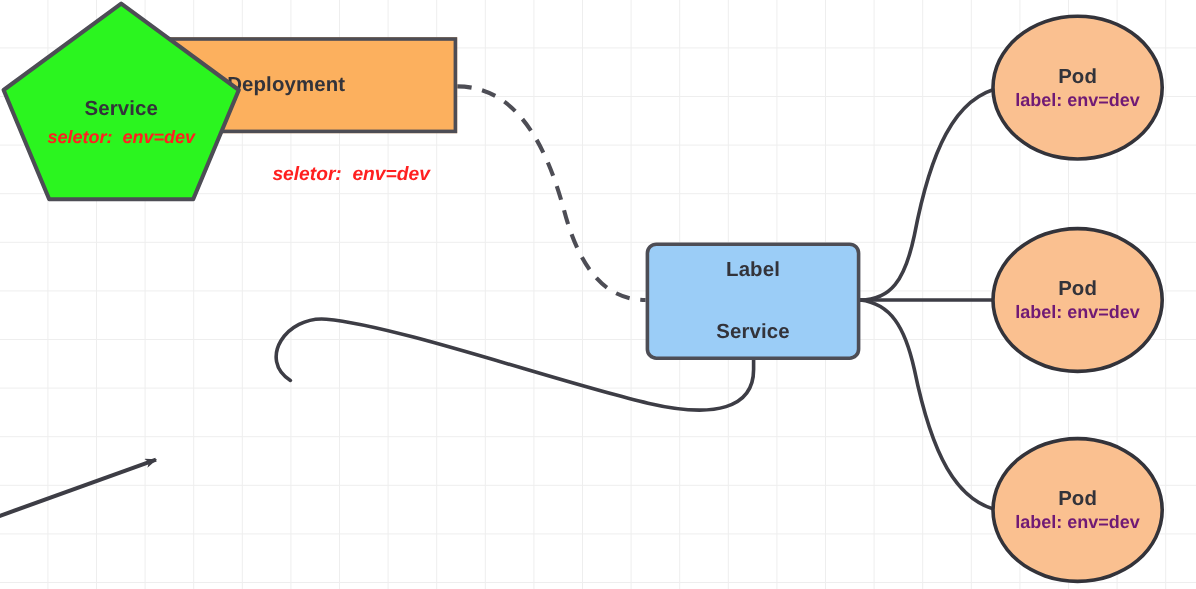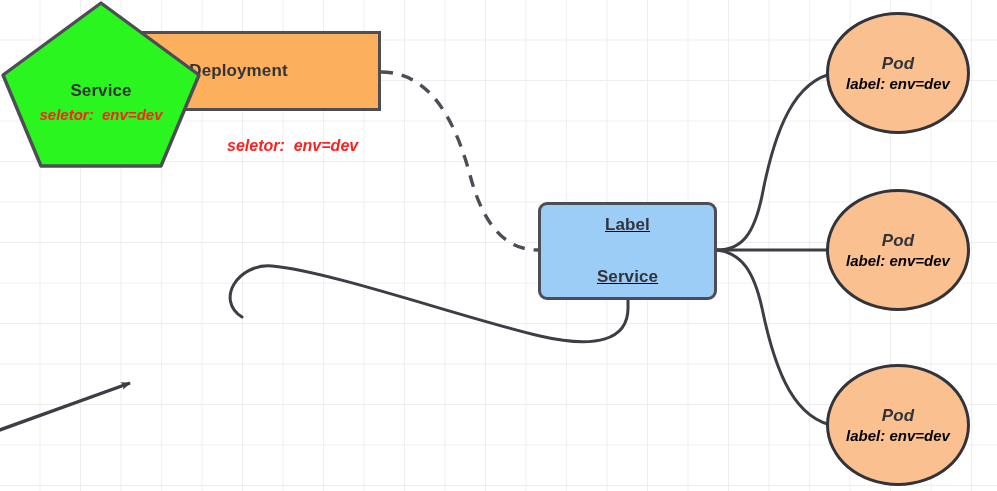--- a/index.html
+++ b/index.html
@@ -40,52 +40,50 @@
   }
   .node-title {
     font-weight: bold;
     font-size: 17px;
     color: #33333a;
     letter-spacing: 0.1px;
   }
   .node-sub-red {
     font-weight: bold;
     font-size: 15px;
-    color: #000000;
+    color: #701a75;
   }
   
   #deployment {
     left: 96px;
     top: 31px;
     width: 285px;
     height: 80px;
     background: #fcb05e;
     border: 3px solid #4d4d55;
   }
   
   #label-selector {
     left: 538px;
     top: 202px;
     width: 179px;
     height: 98px;
     background: #9bcdf7;
     border: 3px solid #4d4d55;
     border-radius: 9px;
     gap: 32px;
-    text-decoration: underline;
   }
   
   .pod {
     width: 144px;
     height: 122px;
     background: #fac090;
     border: 3px solid #33333a;
     border-radius: 50%;
     gap: 1px;
-    font-style: italic;
   }
   #pod-1 { left: 826px; top: 12px; }
   #pod-2 { left: 826px; top: 189px; }
   #pod-3 { left: 826px; top: 364px; }
   .pod .node-title { font-size: 17px; }
   .pod .node-sub-red { font-size: 15px; }
   
   #service {
     left: 141px;
     top: 316px;

